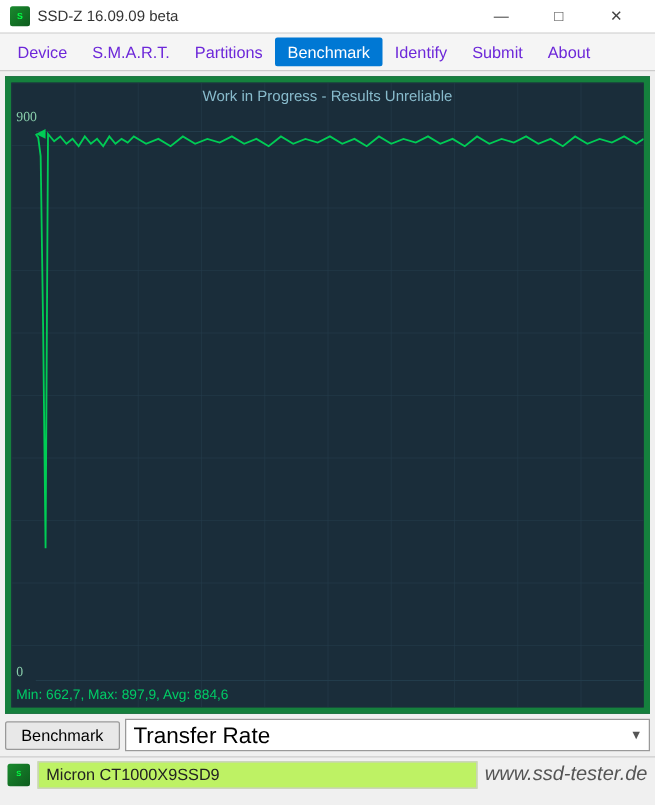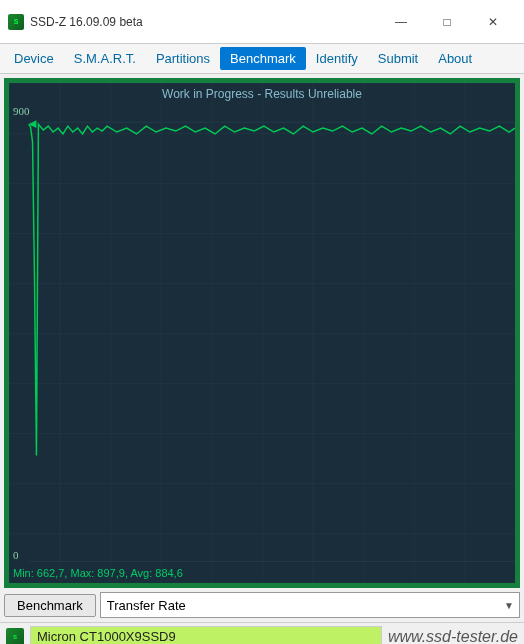--- a/index.html
+++ b/index.html
@@ -11,21 +11,21 @@
       font-size: 13px;
       overflow: hidden;
     }
 
     
     .title-bar {
       display: flex;
       align-items: center;
       justify-content: space-between;
       background: #ffffff;
-      height: 44px;
+      height: 27px;
       padding: 0 8px;
       border-bottom: 1px solid #ccc;
     }
     .title-bar-left {
       display: flex;
       align-items: center;
       gap: 6px;
     }
     .title-bar-icon {
       width: 16px;
@@ -62,21 +62,21 @@
       align-items: center;
       background: #f5f5f5;
       height: 30px;
       padding: 0 4px;
       border-bottom: 1px solid #ccc;
     }
     .menu-item {
       padding: 4px 10px;
       cursor: pointer;
       font-size: 13px;
-      color: #0369a1;
+      color: #6d28d9;
       border-radius: 2px;
     }
     .menu-item.active {
       background: #0078d4;
       color: white;
     }
 
     
     .chart-container {
       background: #1a2d3a;
@@ -146,21 +146,21 @@
       position: relative;
       display: flex;
       align-items: center;
     }
     .select-wrapper select {
       width: 100%;
       height: 26px;
       border: 1px solid #999;
       background: white;
       padding: 2px 6px;
-      font-size: 13px;
+      font-size: 18px;
       cursor: pointer;
       appearance: none;
       -webkit-appearance: none;
     }
     .select-arrow {
       position: absolute;
       right: 6px;
       pointer-events: none;
       color: #555;
       font-size: 10px;

